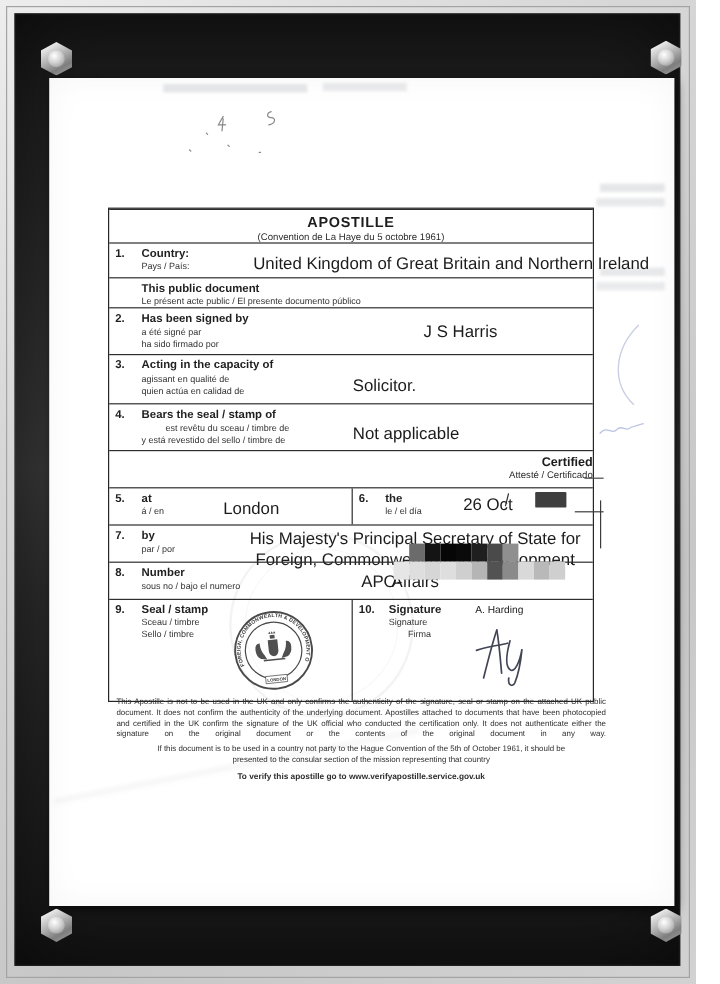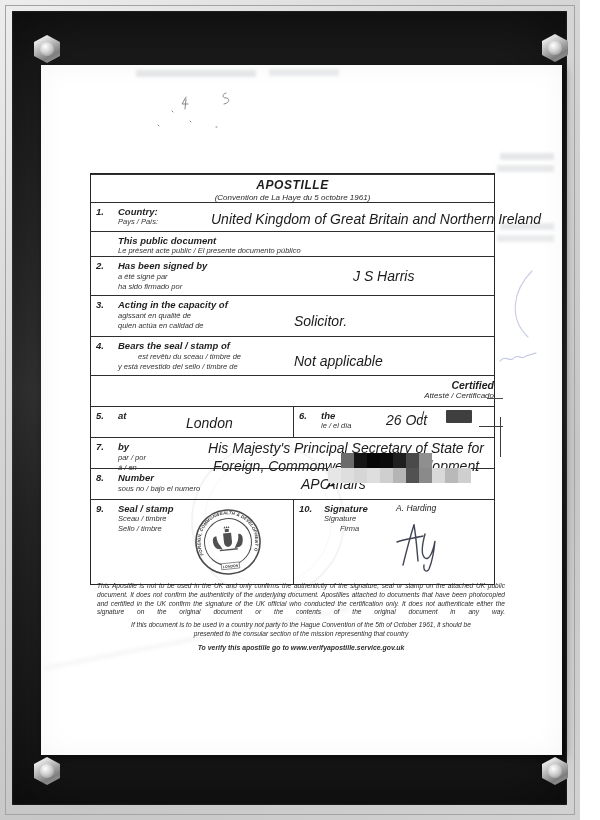--- a/index.html
+++ b/index.html
@@ -1,20 +1,19 @@
 <!DOCTYPE html>
 <html><head>
 <meta charset="utf-8">
 <style>
   html,body{margin:0;padding:0;background:#ffffff;}
   .scene{
     position:relative;width:580px;height:820px;overflow:hidden;
     font-family:"Liberation Sans",sans-serif;
     background:linear-gradient(145deg,#ededed 0%,#d7d7d7 30%,#c7c7c7 70%,#d2d2d2 100%);
-    font-style:italic;
   }
   .scene::before{ 
     content:"";position:absolute;inset:5px;border:1px solid #a3a3a3;pointer-events:none;z-index:3;
   }
   .mat{
     position:absolute;left:12px;top:11px;right:13px;bottom:15px;
     background:linear-gradient(180deg,#161616 0%,#1e1e1e 10%,#383838 48%,#2b2b2b 62%,#141414 100%);
     box-shadow:inset 0 0 2px rgba(255,255,255,.22), inset 0 0 70px rgba(0,0,0,.55);
   }
   .screw{
@@ -159,21 +158,21 @@
       <div class="row r-cert">
         <div class="cert-title">Certified</div>
         <div class="cert-sub">Attesté / Certificado</div>
       </div>
 
       <div class="row r56">
         <div class="cols">
           <div class="colL">
             <span class="num">5.</span>
             <span class="lbl">at</span>
-            <span class="sub" style="top:14px;margin-top:42px;">á / en</span>
+            <span class="sub" style="top:14px;">á / en</span>
             <span class="val" style="left:95px;top:8px;">London</span>
           </div>
           <div class="colR">
             <span class="num">6.</span>
             <span class="lbl">the</span>
             <span class="sub" style="top:14px;">le / el día</span>
             <span class="val" style="left:92px;top:5px;">26 Oct</span>
             <span class="pen-tick"></span>
             <span class="date-redact" style="background: rgb(63, 63, 63);"></span>
           </div>

